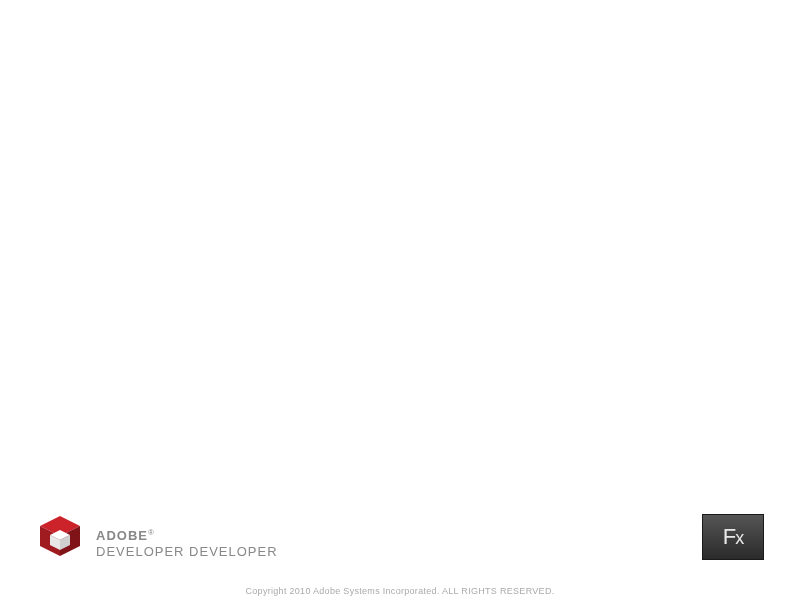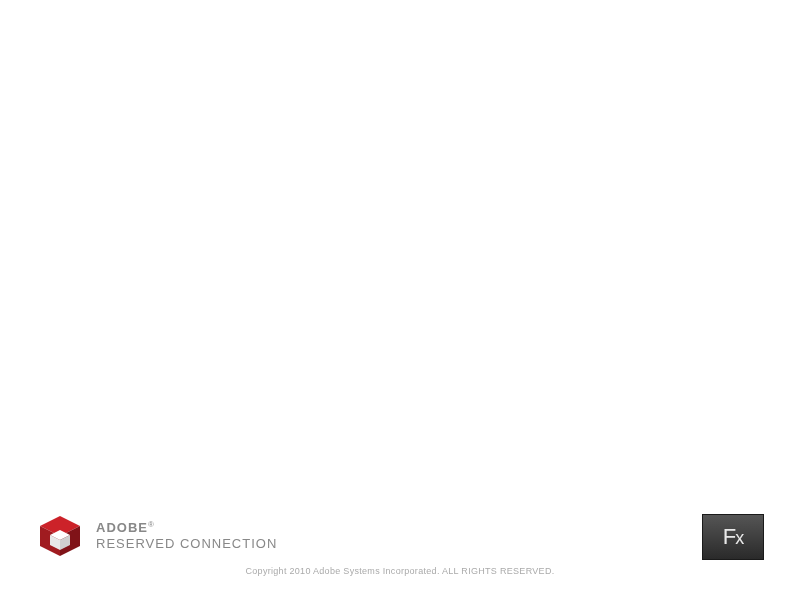--- a/index.html
+++ b/index.html
@@ -36,21 +36,21 @@
       bottom: 0;
       left: 0;
       right: 0;
       height: 95px;
     }
     .logo-block {
       position: absolute;
       left: 36px;
       bottom: 40px;
       display: flex;
-      align-items: center;
+      align-items: flex-end;
       gap: 12px;
     }
     .adobe-cube {
       width: 48px;
       height: 48px;
       position: relative;
     }
     .brand-text {
       display: flex;
       flex-direction: column;
@@ -68,21 +68,21 @@
       font-weight: normal;
     }
     .brand-line2 {
       font-size: 13px;
       font-weight: normal;
       color: #888888;
       letter-spacing: 1px;
     }
     .copyright {
       position: absolute;
-      bottom: 24px;
+      bottom: 4px;
       left: 0;
       right: 0;
       text-align: center;
       font-size: 9px;
       color: #aaaaaa;
       letter-spacing: 0.3px;
     }
     .fx-badge {
       position: absolute;
       right: 36px;
@@ -124,21 +124,21 @@
 
           <polygon points="24,18 34,23 24,28 14,23" fill="#ffffff"></polygon>
           <polygon points="14,23 24,28 24,38 14,33" fill="#e8e8e8"></polygon>
           <polygon points="34,23 24,28 24,38 34,33" fill="#d0d0d0"></polygon>
         </svg>
       </div>
       <div class="brand-text">
         <div class="brand-line1">
           <span>ADOBE</span><span class="reg">®</span>
         </div>
-        <div class="brand-line2">RESERVED CONNECTION</div>
+        <div class="brand-line2">DEVELOPER DEVELOPER</div>
       </div>
     </div>
 
     <div class="fx-badge">
       <span class="fx-badge-text">
         <span>F</span><span class="x">x</span>
       </span>
     </div>
 
     <div class="copyright">Copyright 2010 Adobe Systems Incorporated. ALL RIGHTS RESERVED.</div>

